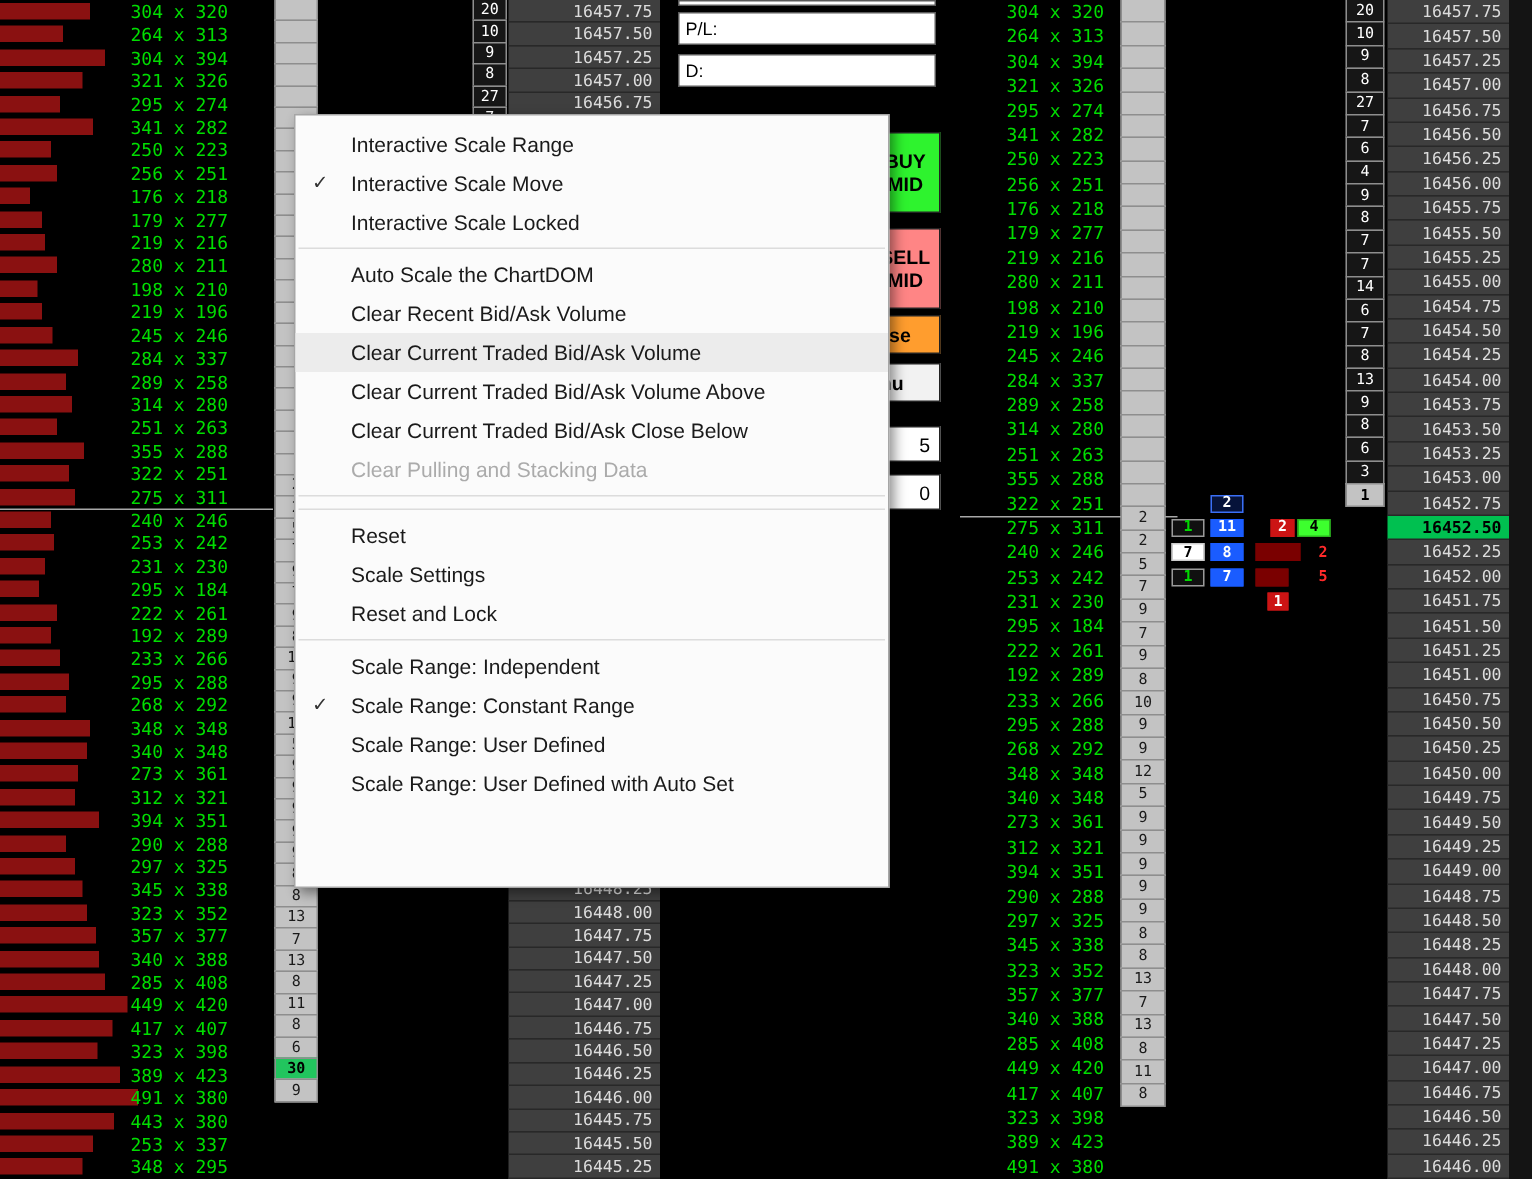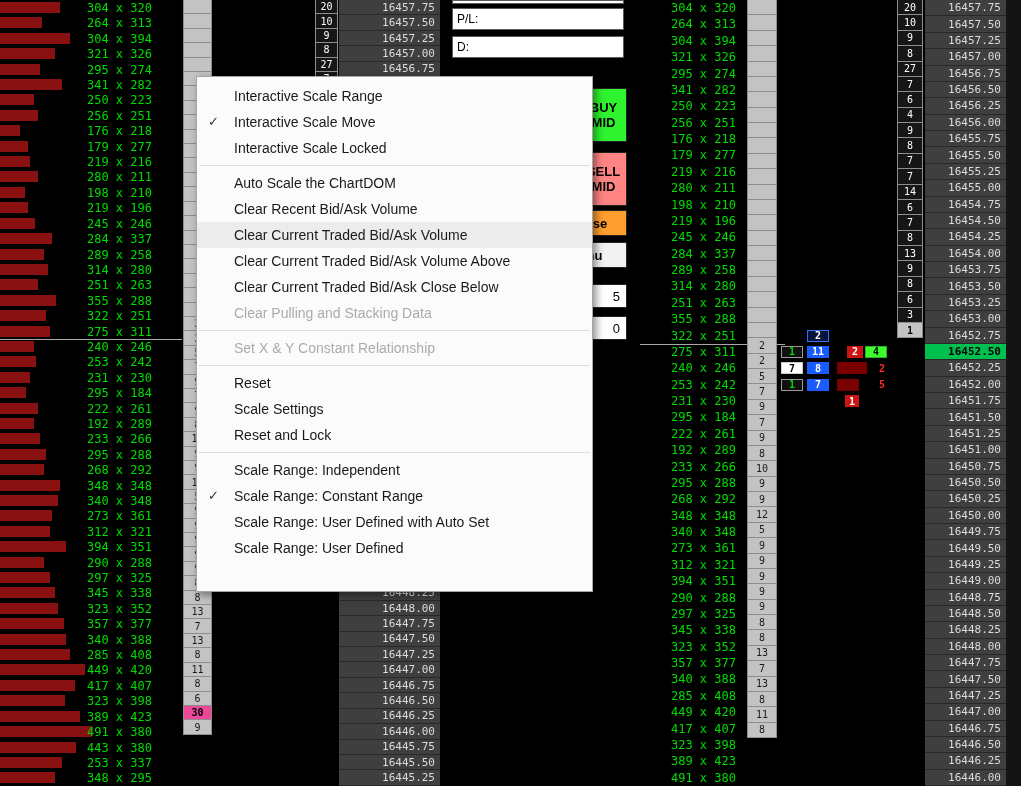--- a/index.html
+++ b/index.html
@@ -8,21 +8,21 @@
   
   .lrow{position:relative;overflow:hidden;}
   .lbar{position:absolute;left:0;top:2px;height:11px;background:#8a1111;}
   .lpair{position:absolute;right:30px;top:1px;font-family:"DejaVu Sans Mono",monospace;
     font-size:12px;color:#00dd00;white-space:pre;}
   .rpair{position:absolute;right:6px;top:1px;font-family:"DejaVu Sans Mono",monospace;
     font-size:12px;color:#00dd00;white-space:pre;}
   .gcell{background:#c3c3c3;border:1px solid #8e8e8e;margin-top:-1px;box-sizing:border-box;
     font-family:"DejaVu Sans Mono",monospace;font-size:10px;color:#1a1a1a;
     display:flex;align-items:center;justify-content:center;}
-  .gcell.green{background:#ec4899;color:#000;font-weight:bold;}
+  .gcell.green{background:#22c55e;color:#000;font-weight:bold;}
   .nbox{background:#161616;border:1px solid #8e8e8e;margin-top:-1px;box-sizing:border-box;
     font-family:"DejaVu Sans Mono",monospace;font-size:10px;color:#ffffff;
     display:flex;align-items:center;justify-content:center;}
   .nbox.nbox-gray{background:#c3c3c3;color:#000;font-weight:bold;}
   .pcell{background:#3f3f3f;border-bottom:1px solid #282828;box-sizing:border-box;
     font-family:"DejaVu Sans Mono",monospace;font-size:11px;color:#dcdcdc;
     display:flex;align-items:center;justify-content:flex-end;padding-right:5px;}
   .pcell.highlight{background:#00c050;color:#000;font-weight:bold;}
   .scell{position:absolute;box-sizing:border-box;font-family:"DejaVu Sans Mono",monospace;
     font-size:10px;display:flex;align-items:center;justify-content:center;font-weight:bold;}
@@ -412,34 +412,33 @@
     </div>
     <div class="mitem"><div style="display: inline;">Auto Scale the ChartDOM</div></div>
     <div class="mitem"><div style="display: inline;">Clear Recent Bid/Ask Volume</div></div>
     <div class="mitem highlighted"><div style="display: inline;">Clear Current Traded Bid/Ask Volume</div></div>
     <div class="mitem"><div style="display: inline;">Clear Current Traded Bid/Ask Volume Above</div></div>
     <div class="mitem"><div style="display: inline;">Clear Current Traded Bid/Ask Close Below</div></div>
     <div class="mitem disabled"><div style="display: inline;">Clear Pulling and Stacking Data</div></div>
     <div class="msep">
       <div></div>
     </div>
-    <div class="mitem disabled"><div style="display: inline;">Set X &amp; Y Constant Relationship</div></div>
     <div class="msep">
       <div></div>
     </div>
     <div class="mitem"><div style="display: inline;">Reset</div></div>
     <div class="mitem"><div style="display: inline;">Scale Settings</div></div>
     <div class="mitem"><div style="display: inline;">Reset and Lock</div></div>
     <div class="msep">
       <div></div>
     </div>
     <div class="mitem"><div style="display: inline;">Scale Range: Independent</div></div>
     <div class="mitem"><div class="mcheck">✓</div><div style="display: inline;">Scale Range: Constant Range</div></div>
+    <div class="mitem"><div style="display: inline;">Scale Range: User Defined</div></div>
     <div class="mitem"><div style="display: inline;">Scale Range: User Defined with Auto Set</div></div>
-    <div class="mitem"><div style="display: inline;">Scale Range: User Defined</div></div>
   </div>
 
 <div class="abs" id="right-pairs" style="left:640px;top:0;width:102px;height:786px;">
     <div class="lrow" style="height: 16.375px;">
       <div class="rpair">304 x 320</div>
     </div>
     <div class="lrow" style="height: 16.375px;">
       <div class="rpair">264 x 313</div>
     </div>
     <div class="lrow" style="height: 16.375px;">

